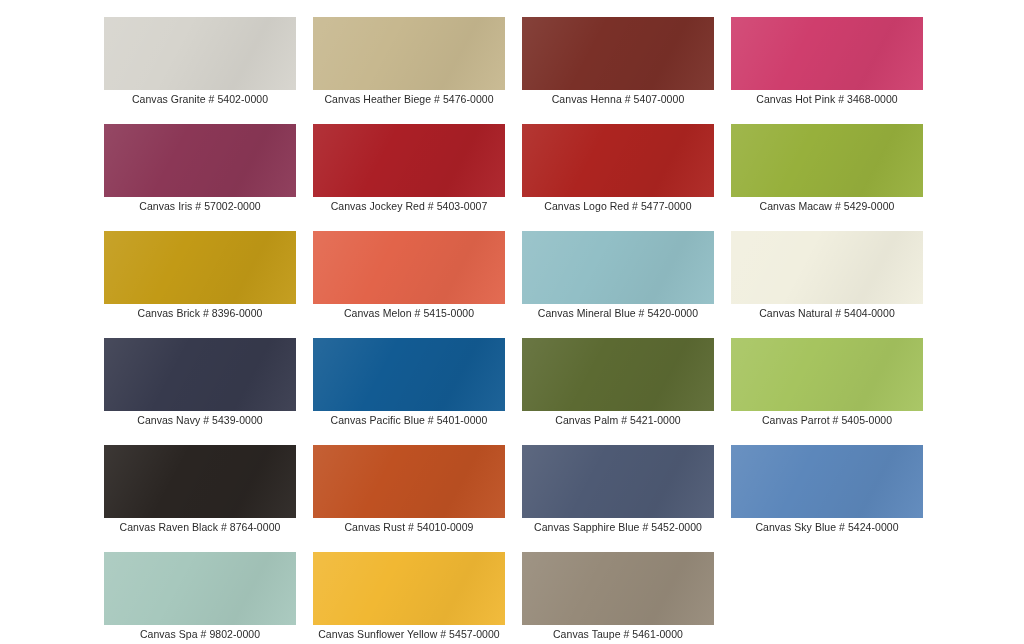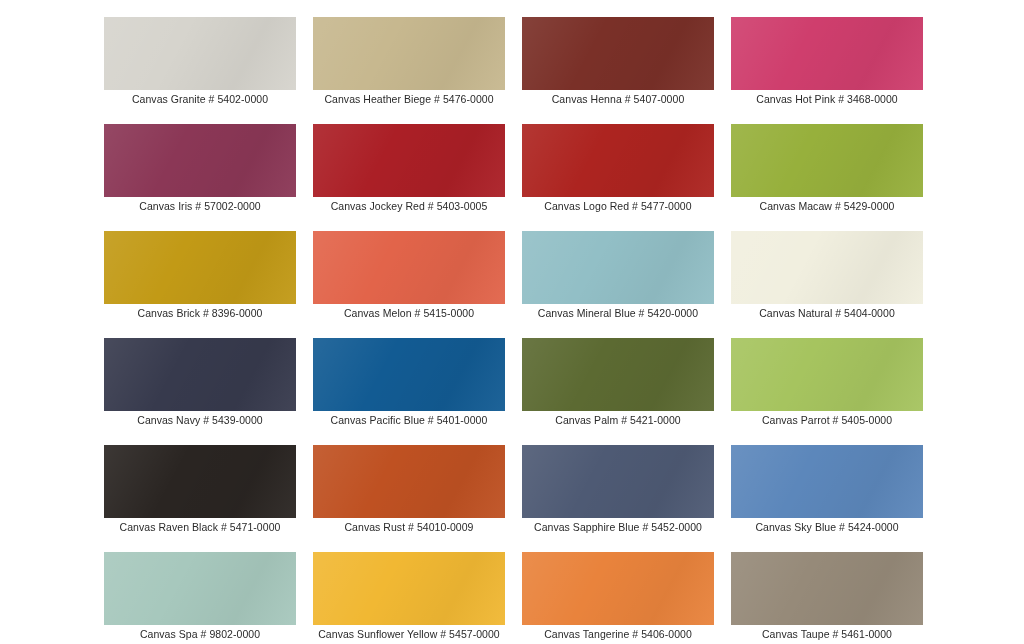--- a/index.html
+++ b/index.html
@@ -86,21 +86,21 @@
       <div class="swatch-cell">
         <div class="swatch-chip" style="background-color: rgb(207, 62, 109);"></div>
         <div class="swatch-label">Canvas Hot Pink # 3468-0000</div>
       </div>
       <div class="swatch-cell">
         <div class="swatch-chip" style="background-color: rgb(139, 55, 86);"></div>
         <div class="swatch-label">Canvas Iris # 57002-0000</div>
       </div>
       <div class="swatch-cell">
         <div class="swatch-chip" style="background-color: rgb(171, 31, 38);"></div>
-        <div class="swatch-label">Canvas Jockey Red # 5403-0005</div>
+        <div class="swatch-label">Canvas Jockey Red # 5403-0007</div>
       </div>
       <div class="swatch-cell">
         <div class="swatch-chip" style="background-color: rgb(173, 36, 32);"></div>
         <div class="swatch-label">Canvas Logo Red # 5477-0000</div>
       </div>
       <div class="swatch-cell">
         <div class="swatch-chip" style="background-color: rgb(151, 176, 60);"></div>
         <div class="swatch-label">Canvas Macaw # 5429-0000</div>
       </div>
       <div class="swatch-cell">
@@ -130,21 +130,21 @@
       <div class="swatch-cell">
         <div class="swatch-chip" style="background-color: rgb(92, 106, 50);"></div>
         <div class="swatch-label">Canvas Palm # 5421-0000</div>
       </div>
       <div class="swatch-cell">
         <div class="swatch-chip" style="background-color: rgb(166, 196, 95);"></div>
         <div class="swatch-label">Canvas Parrot # 5405-0000</div>
       </div>
       <div class="swatch-cell">
         <div class="swatch-chip" style="background-color: rgb(42, 37, 34);"></div>
-        <div class="swatch-label">Canvas Raven Black # 5471-0000</div>
+        <div class="swatch-label">Canvas Raven Black # 8764-0000</div>
       </div>
       <div class="swatch-cell">
         <div class="swatch-chip" style="background-color: rgb(191, 81, 34);"></div>
         <div class="swatch-label">Canvas Rust # 54010-0009</div>
       </div>
       <div class="swatch-cell">
         <div class="swatch-chip" style="background-color: rgb(78, 90, 116);"></div>
         <div class="swatch-label">Canvas Sapphire Blue # 5452-0000</div>
       </div>
       <div class="swatch-cell">
@@ -153,21 +153,17 @@
       </div>
       <div class="swatch-cell">
         <div class="swatch-chip" style="background-color: rgb(167, 200, 189);"></div>
         <div class="swatch-label">Canvas Spa # 9802-0000</div>
       </div>
       <div class="swatch-cell">
         <div class="swatch-chip" style="background-color: rgb(241, 184, 51);"></div>
         <div class="swatch-label">Canvas Sunflower Yellow # 5457-0000</div>
       </div>
       <div class="swatch-cell">
-        <div class="swatch-chip" style="background-color: rgb(233, 131, 60);"></div>
-        <div class="swatch-label">Canvas Tangerine # 5406-0000</div>
-      </div>
-      <div class="swatch-cell">
         <div class="swatch-chip" style="background-color: rgb(150, 138, 121);"></div>
         <div class="swatch-label">Canvas Taupe # 5461-0000</div>
       </div>
     </div>
 </div>
 
 </body></html>

